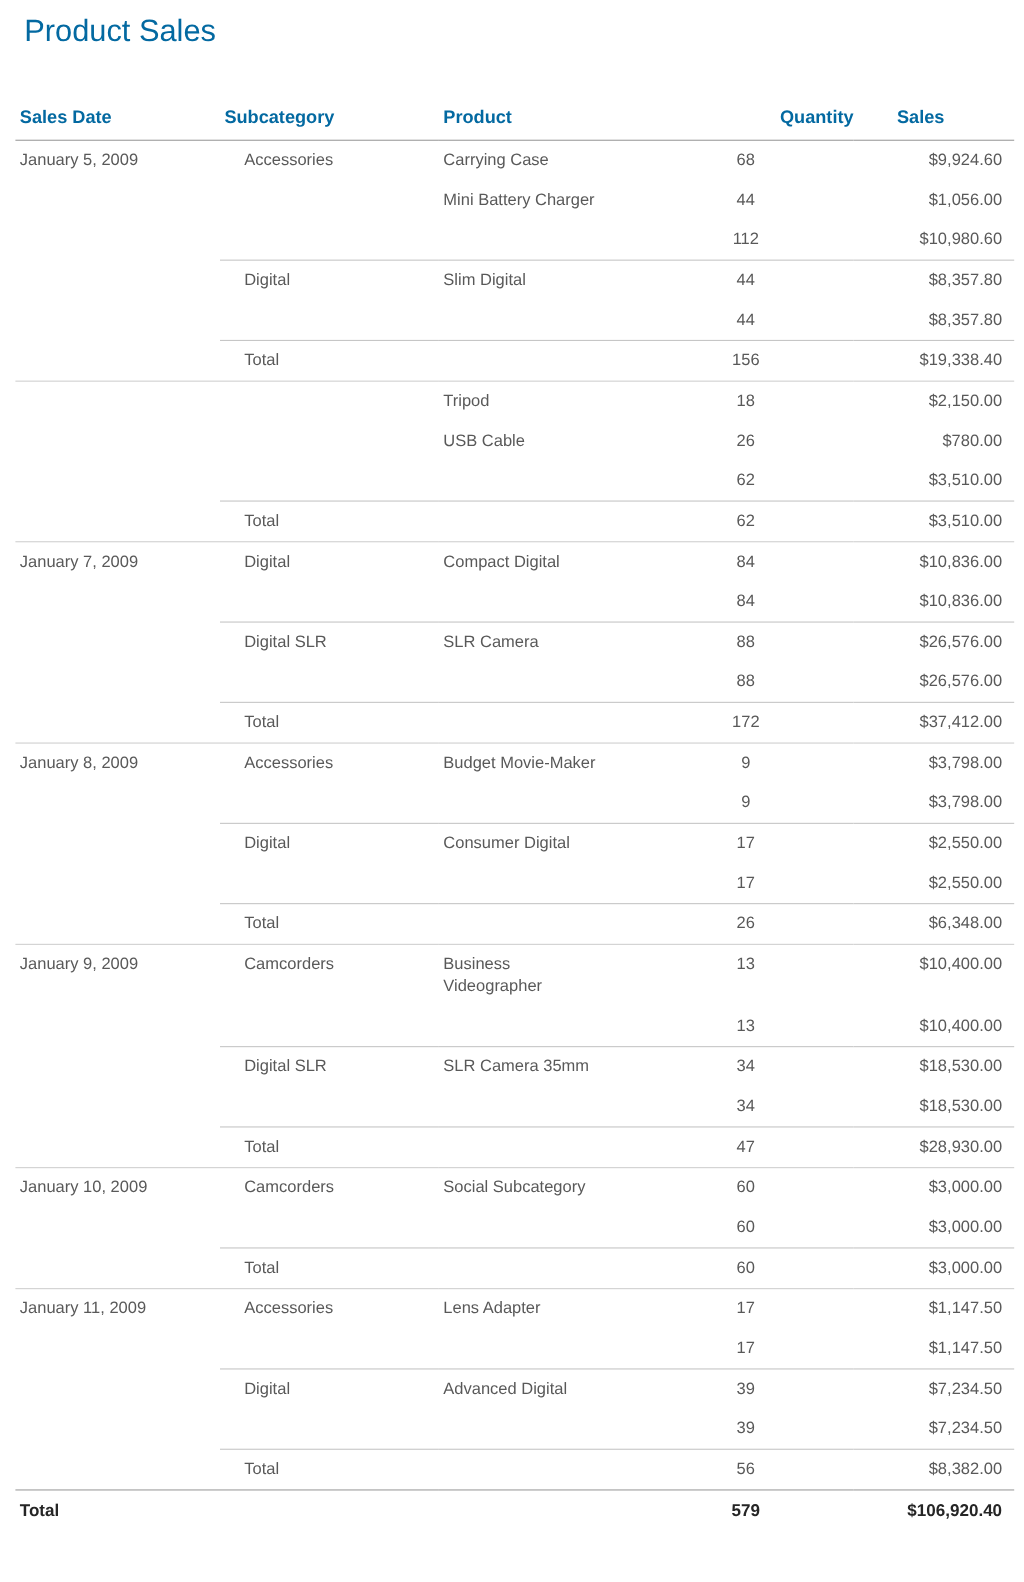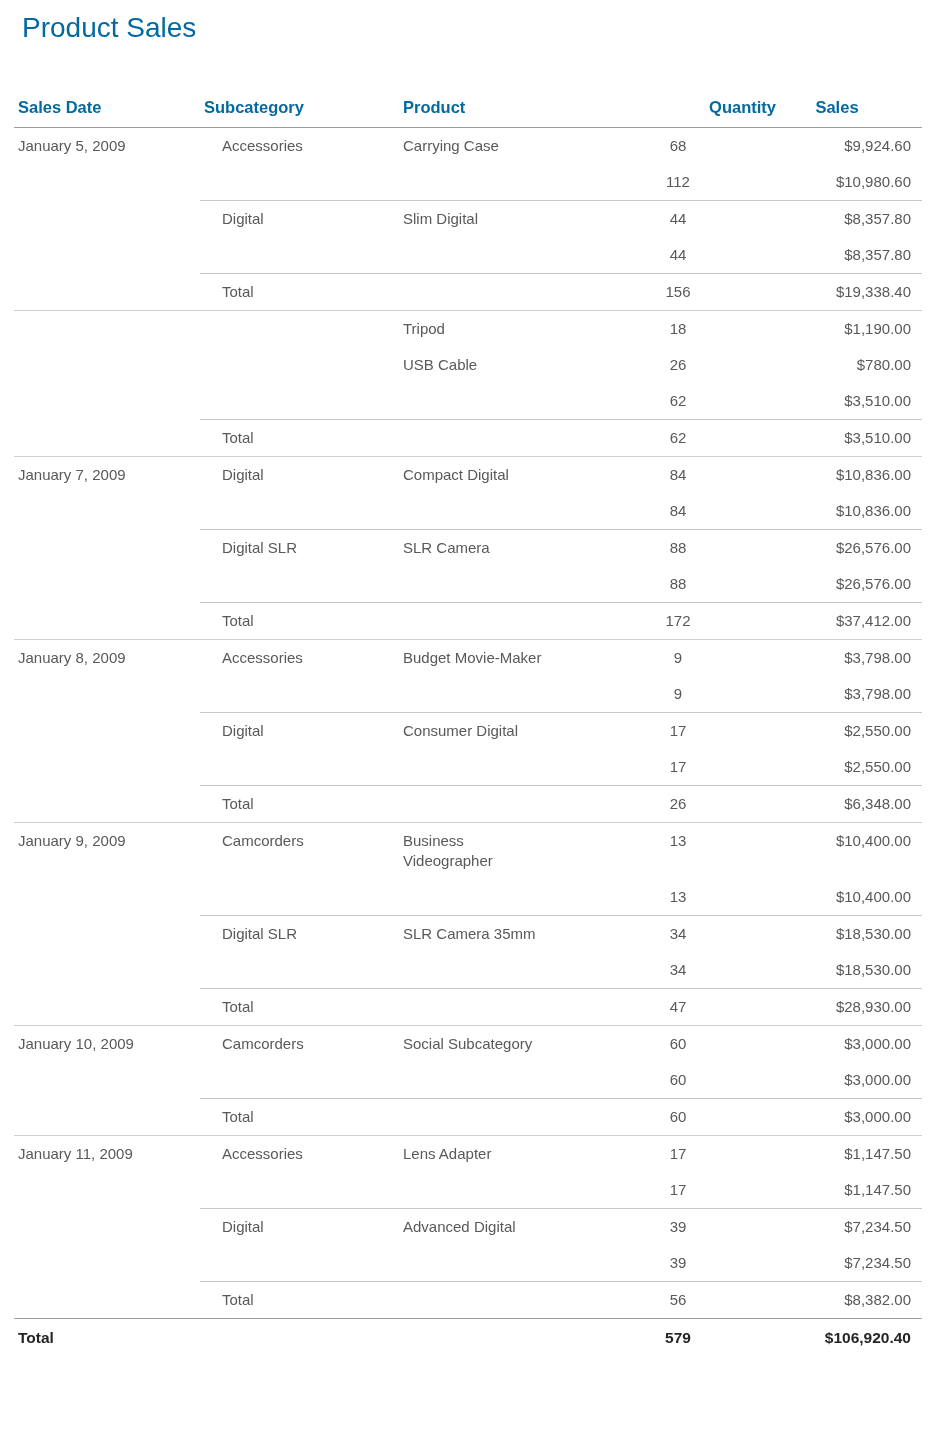--- a/index.html
+++ b/index.html
@@ -86,20 +86,27 @@
     </thead>
     <tbody>
 
     <tr class="">
           <td class="col-date">January 5, 2009</td>
           <td class="col-subcat">Accessories</td>
           <td class="col-product">Carrying Case</td>
           <td class="col-qty">68</td>
           <td class="col-sales">$9,924.60</td>
         </tr>
+        <tr class="">
+          <td class="col-date"></td>
+          <td class="col-subcat"></td>
+          <td class="col-product">Mini Battery Charger</td>
+          <td class="col-qty">44</td>
+          <td class="col-sales">$1,056.00</td>
+        </tr>
         <tr class="sep-sub">
           <td class="col-date"></td>
           <td class="col-subcat"></td>
           <td class="col-product"></td>
           <td class="col-qty">112</td>
           <td class="col-sales">$10,980.60</td>
         </tr>
         <tr class="">
           <td class="col-date"></td>
           <td class="col-subcat">Digital</td>
@@ -119,21 +126,21 @@
           <td class="col-subcat">Total</td>
           <td class="col-product"></td>
           <td class="col-qty">156</td>
           <td class="col-sales">$19,338.40</td>
         </tr>
         <tr class="">
           <td class="col-date"></td>
           <td class="col-subcat"></td>
           <td class="col-product">Tripod</td>
           <td class="col-qty">18</td>
-          <td class="col-sales">$1,190.00</td>
+          <td class="col-sales">$2,150.00</td>
         </tr>
         <tr class="">
           <td class="col-date"></td>
           <td class="col-subcat"></td>
           <td class="col-product">USB Cable</td>
           <td class="col-qty">26</td>
           <td class="col-sales">$780.00</td>
         </tr>
         <tr class="sep-sub">
           <td class="col-date"></td>

